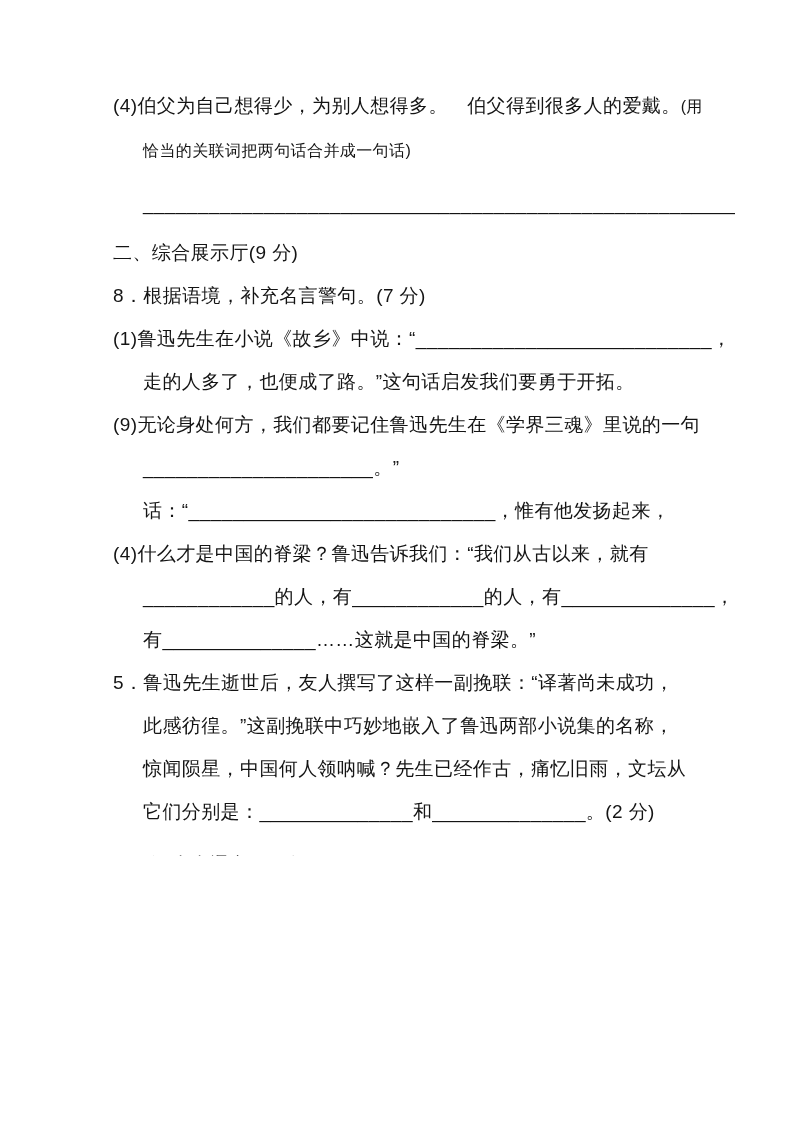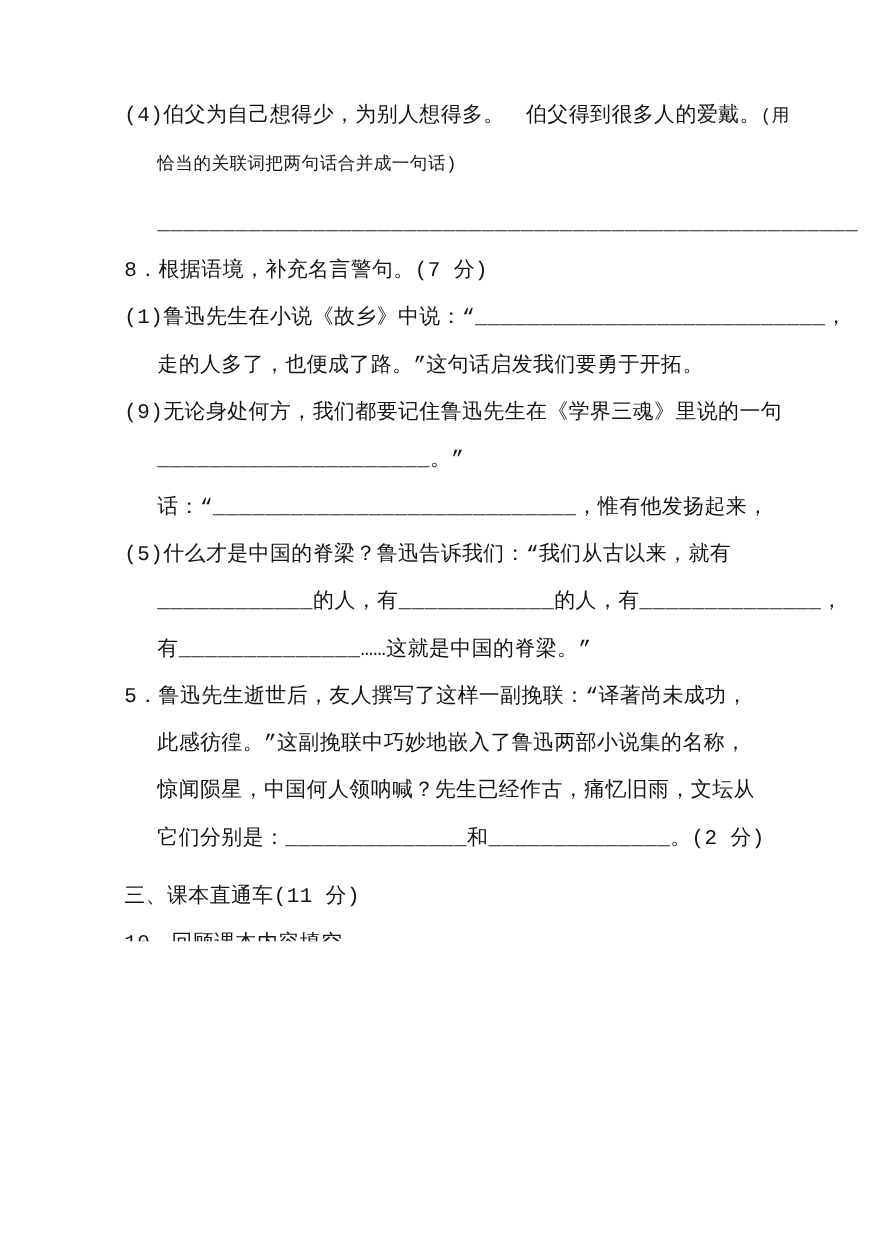--- a/index.html
+++ b/index.html
@@ -2,21 +2,21 @@
 <html><head>
 <meta charset="utf-8">
 <style>
   * { box-sizing: border-box; }
   html, body { margin: 0; padding: 0; background: #ffffff; }
   .page {
     position: relative;
     width: 793px;
     height: 856px;
     background: #ffffff;
-    font-family: Liberation Mono, monospace;
+    font-family: Liberation Sans, sans-serif;
     font-size: 19px;
     color: #141414;
     padding: 84px 98px 0 113px;
     overflow: hidden;
   }
   .line {
     line-height: 43px;
     white-space: nowrap;
     letter-spacing: 0.4px;
   }
@@ -35,20 +35,23 @@
   </div>
 
   <div class="line cont">
     <span class="note">恰当的关联词把两句话合并成一句话)</span>
   </div>
 
   <div class="line cont gap-sm">
     <span>______________________________________________________</span>
   </div>
 
+  <div class="line gap-xs">
+    <span>二、综合展示厅(9 分)</span>
+  </div>
 
   <div class="line">
     <span>8．根据语境，补充名言警句。(7 分)</span>
   </div>
 
   <div class="line">
     <span>(1)鲁迅先生在小说《故乡》中说：“___________________________，</span>
   </div>
 
   <div class="line cont">
@@ -61,21 +64,21 @@
 
   <div class="line cont">
     <span>_____________________。”</span>
   </div>
 
   <div class="line cont">
     <span>话：“____________________________，惟有他发扬起来，</span>
   </div>
 
   <div class="line">
-    <span>(5)什么才是中国的脊梁？鲁迅告诉我们：“我们从古以来，就有</span>
+    <span>(4)什么才是中国的脊梁？鲁迅告诉我们：“我们从古以来，就有</span>
   </div>
 
   <div class="line cont">
     <span>____________的人，有____________的人，有______________，</span>
   </div>
 
   <div class="line cont">
     <span>有______________……这就是中国的脊梁。”</span>
   </div>
 

